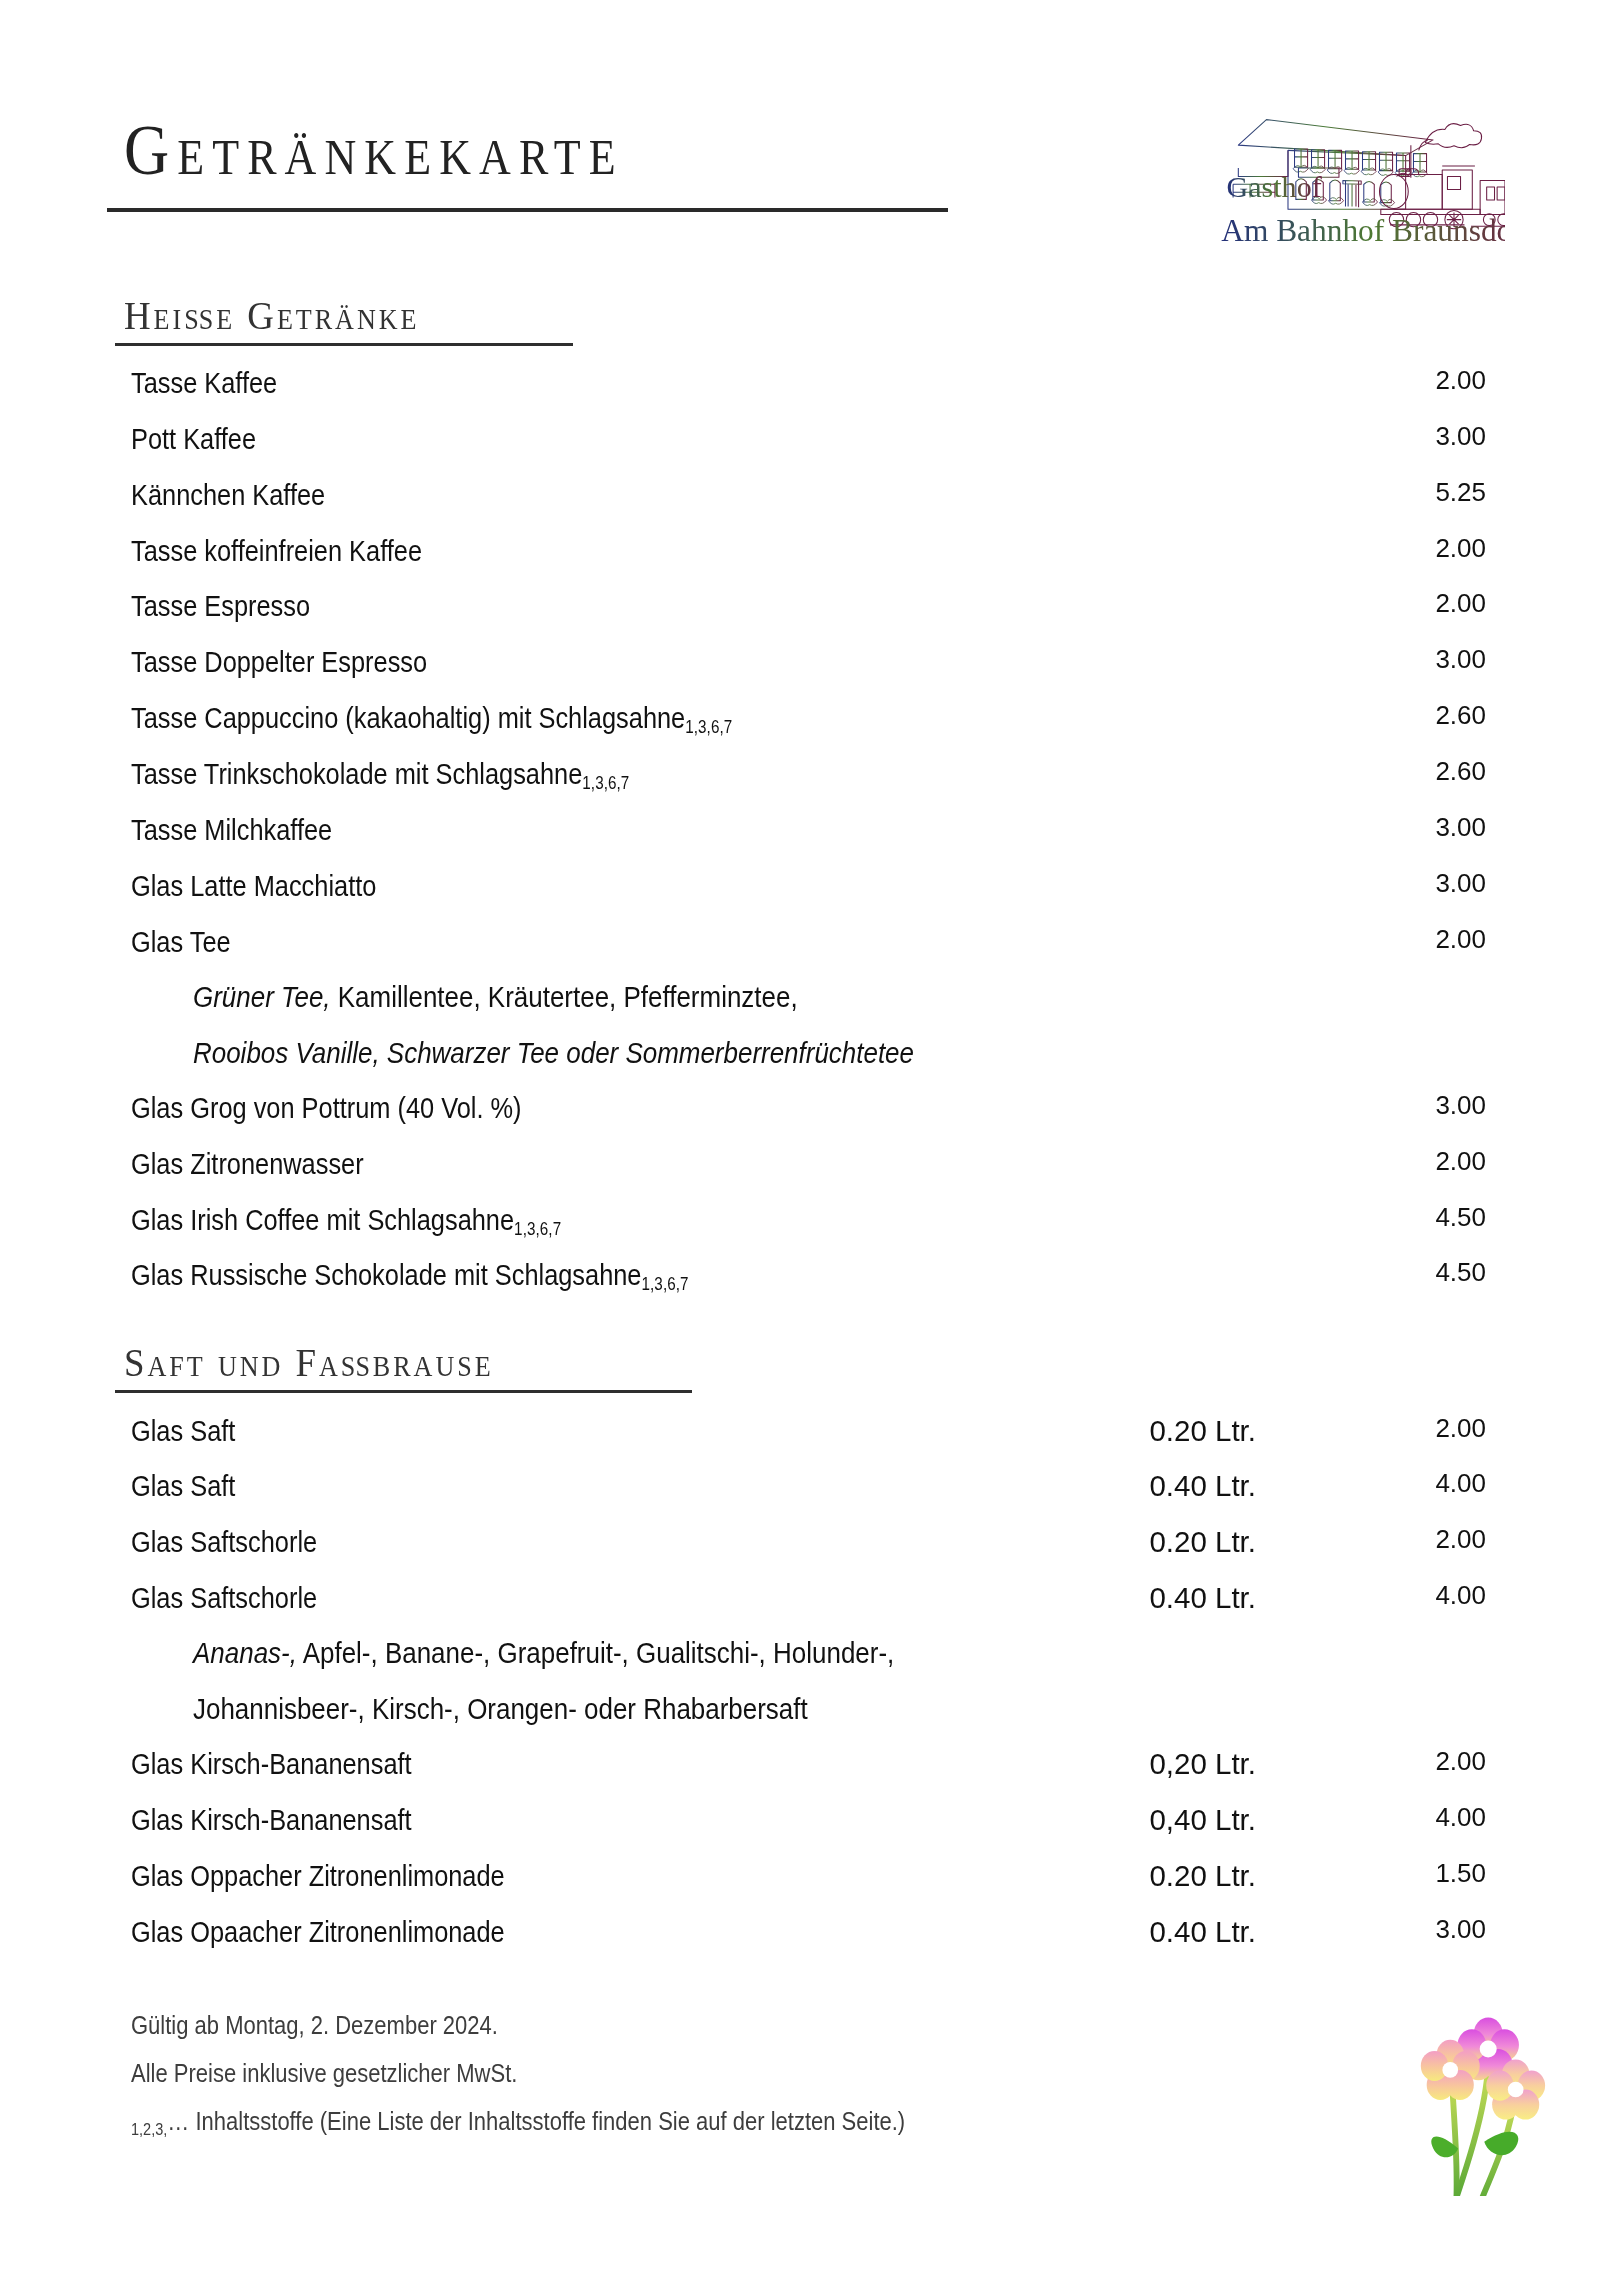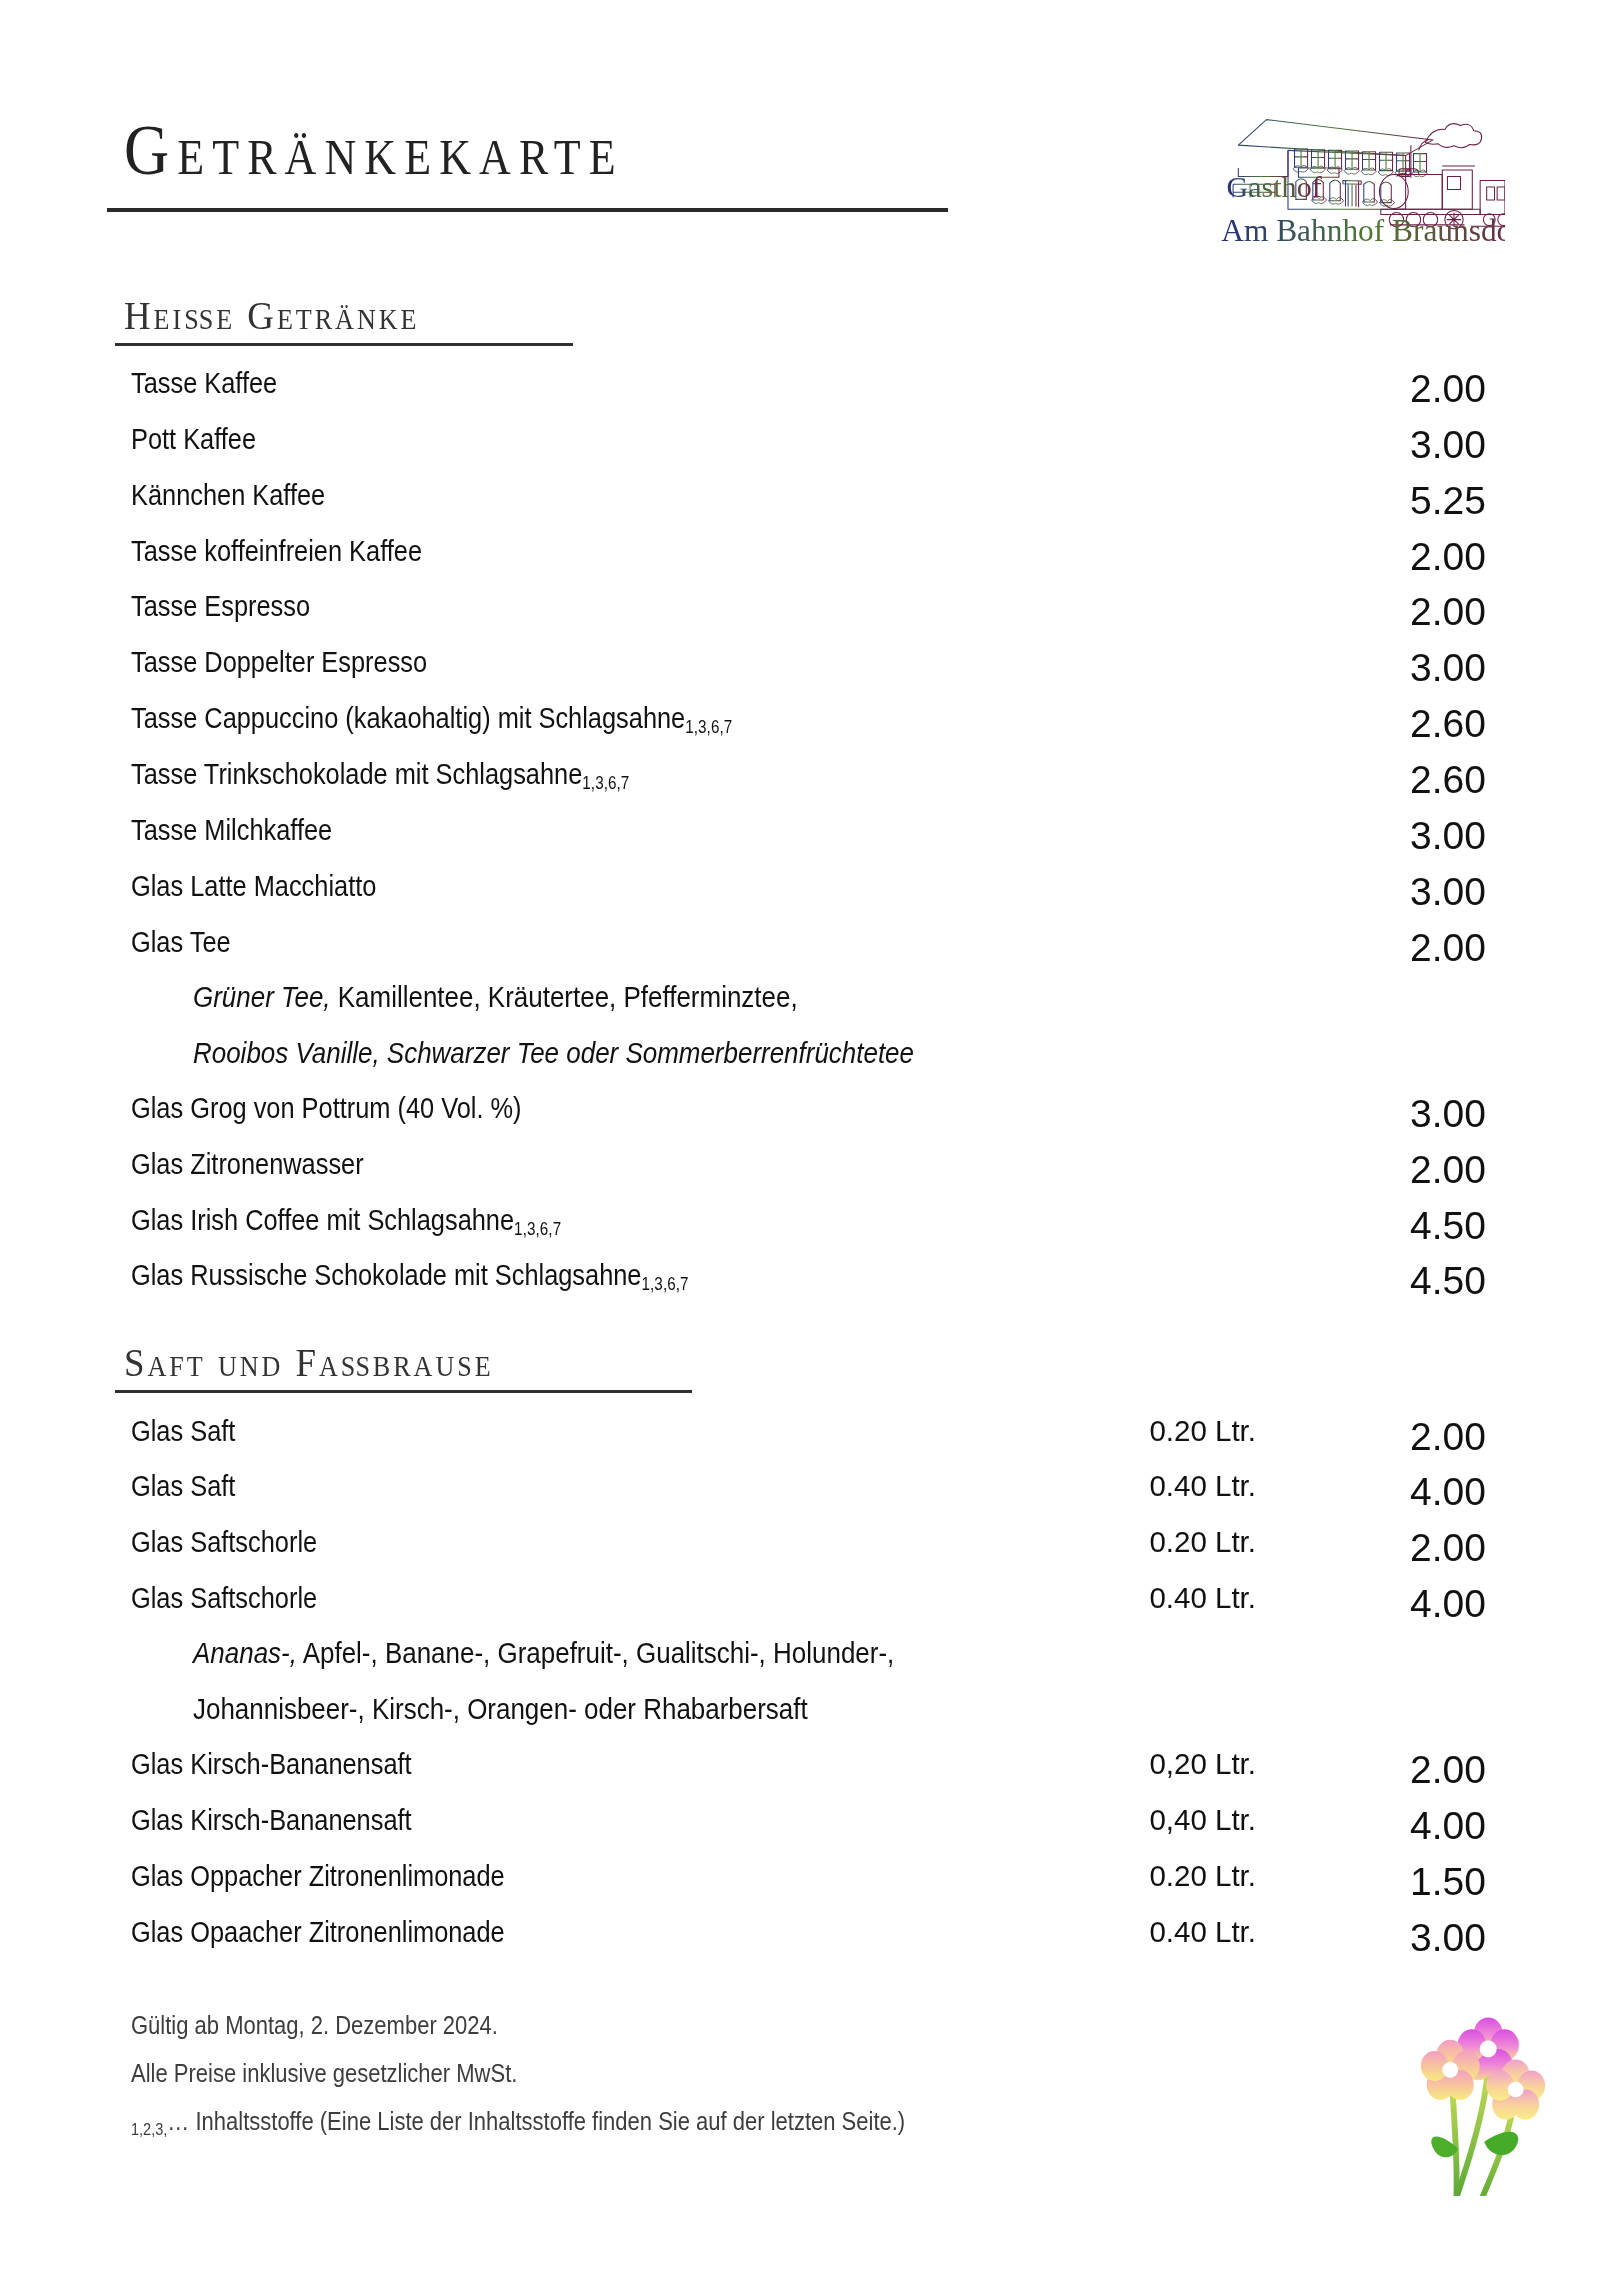--- a/index.html
+++ b/index.html
@@ -113,21 +113,21 @@
     color: #111111;
     white-space: nowrap;
     line-height: 1.35;
   }
   .row .price {
     position: absolute;
     left: 1263px;
     width: 223px;
     top: 0;
     text-align: right;
-    font-size: 39px;
+    font-size: 26px;
     color: #111111;
     white-space: nowrap;
     line-height: 1.35;
   }
 
   
   .variety {
     position: absolute;
     left: 193px;
     font-size: 29.5px;

